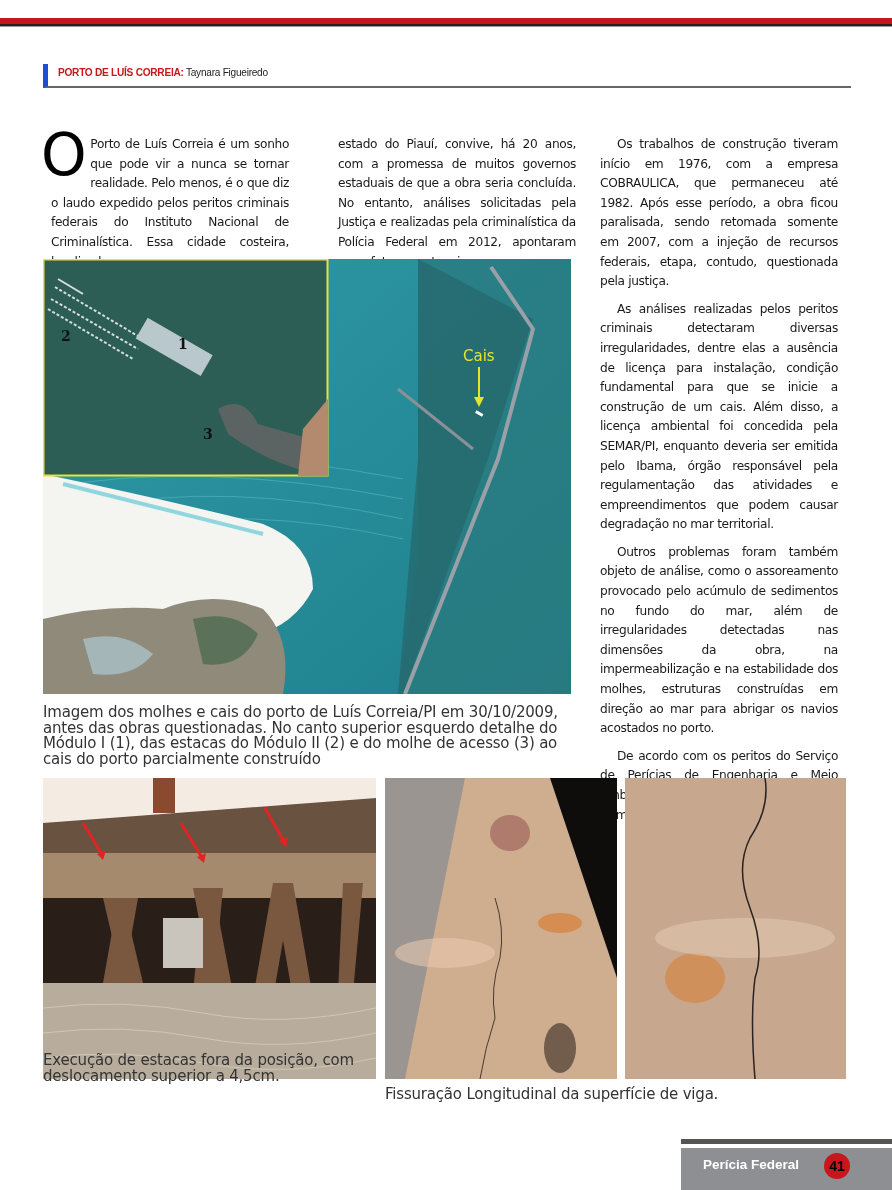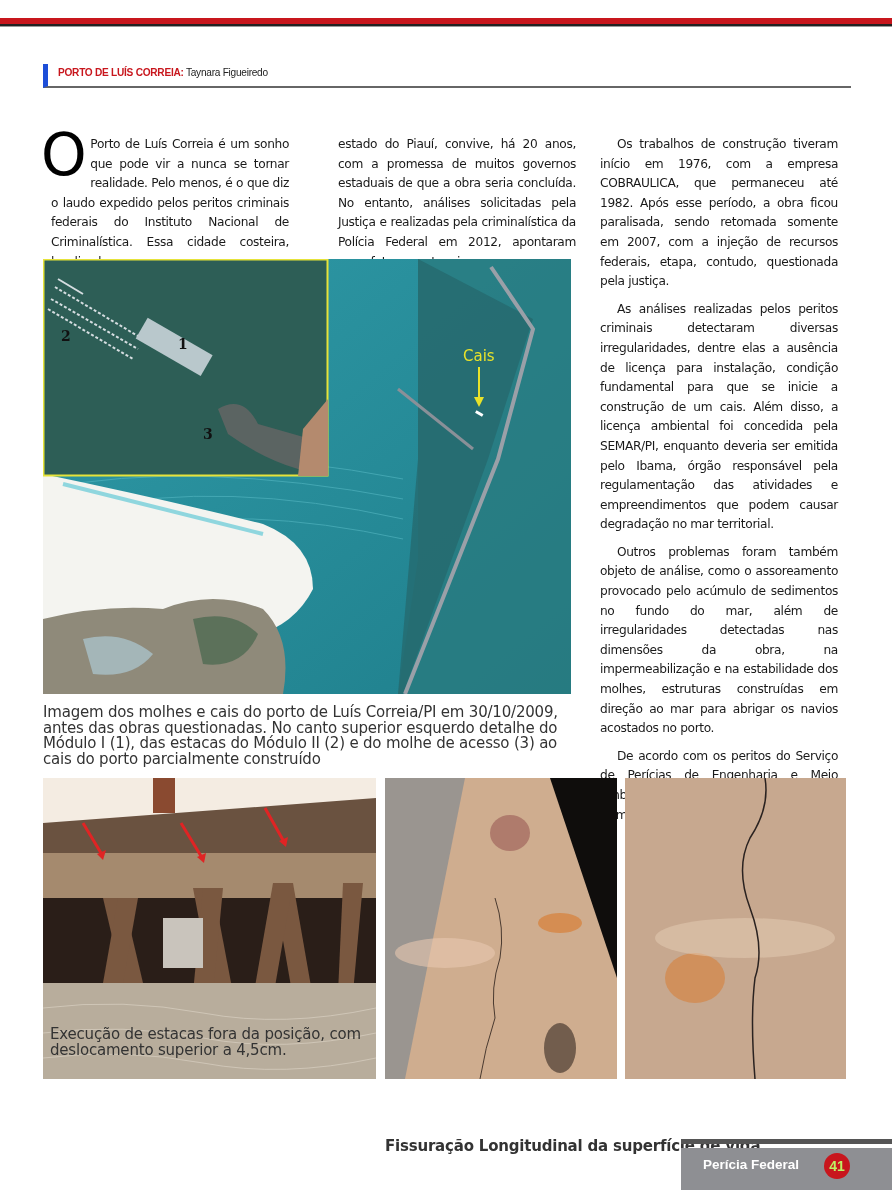--- a/index.html
+++ b/index.html
@@ -14,30 +14,30 @@
   .col{position:absolute;font-family:"DejaVu Sans",sans-serif;font-size:12.2px;line-height:19.6px;text-align:justify;color:#1a1a1a;letter-spacing:-0.35px;}
   .col p{margin:8px;}
   .col p.ind{text-indent:17px;}
   .col1{left:43px;top:127px;width:254px;}
   .col2{left:330px;top:127px;width:254px;}
   .col3{left:592px;top:127px;width:254px;}
   .dropcap{float:left;font-family:"DejaVu Sans",sans-serif;font-size:58px;line-height:46px;margin:5px 4px 0 -2px;color:#000;}
   .map{position:absolute;left:43px;top:259px;width:528px;height:435px;overflow:hidden;background:#2a8f9a;}
   .caption{position:absolute;font-family:"DejaVu Sans",sans-serif;font-size:15px;line-height:15.5px;color:#333;letter-spacing:-0.2px;}
   .cap1{left:43px;top:705px;width:530px;}
-  .cap2{left:43px;top:1027px;width:330px;margin-left:7px;}
-  .cap3{left:385px;top:1139px;width:460px;font-weight:bold;}
+  .cap2{left:43px;top:1053px;width:330px;}
+  .cap3{left:385px;top:1087px;width:460px;}
   .photo{position:absolute;top:778px;height:301px;overflow:hidden;}
   .p1{left:43px;width:333px;background:#6a5a4a;}
   .p2{left:385px;width:232px;background:#c9a88a;}
   .p3{left:625px;width:221px;background:#c4a690;}
   .footline{position:absolute;left:681px;top:1139px;width:211px;height:5px;background:#555;}
   .footbar{position:absolute;left:681px;top:1148px;width:237px;height:42px;background:#8e8f93;}
   .footbar .mag{position:absolute;left:22px;top:9px;color:#fff;font-weight:bold;font-size:13.5px;font-family:"Liberation Sans",sans-serif;}
-  .footbar .pg{position:absolute;left:143px;top:5px;width:26px;height:26px;border-radius:50%;background:#c8161d;color:#bef264;font-weight:bold;font-size:14px;text-align:center;line-height:26px;font-family:"Liberation Sans",sans-serif;}
+  .footbar .pg{position:absolute;left:143px;top:5px;width:26px;height:26px;border-radius:50%;background:#c8161d;color:#000000;font-weight:bold;font-size:14px;text-align:center;line-height:26px;font-family:"Liberation Sans",sans-serif;}
 </style>
 </head>
 <body>
 
 <div class="topbar"></div>
 <div class="topbar2"></div>
 <div class="topbar3"></div>
 
 <div class="runhead">
   <div class="txt">

